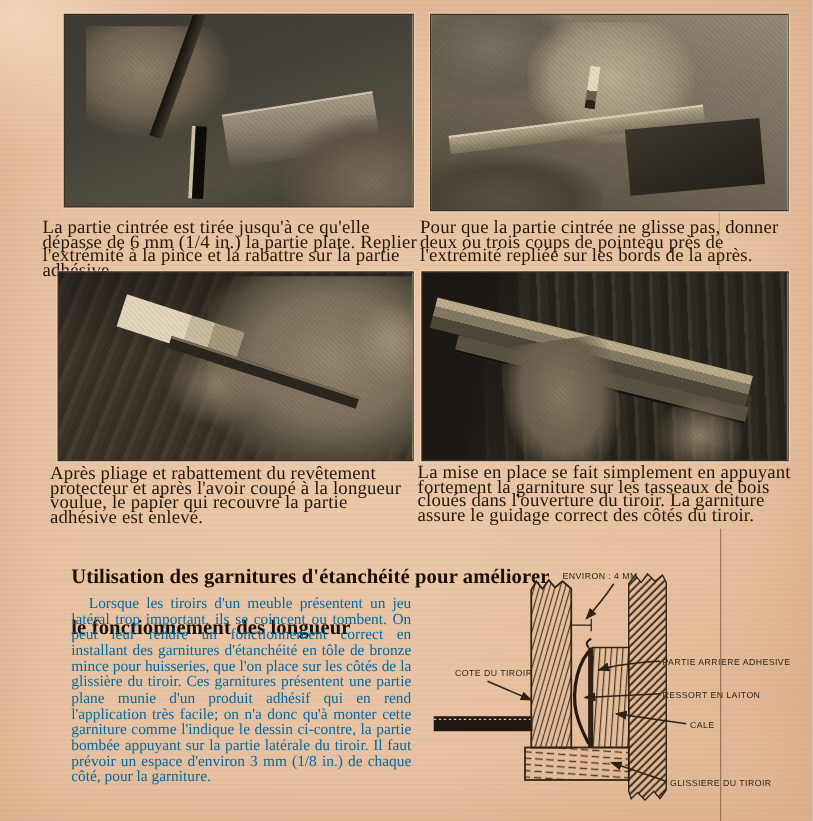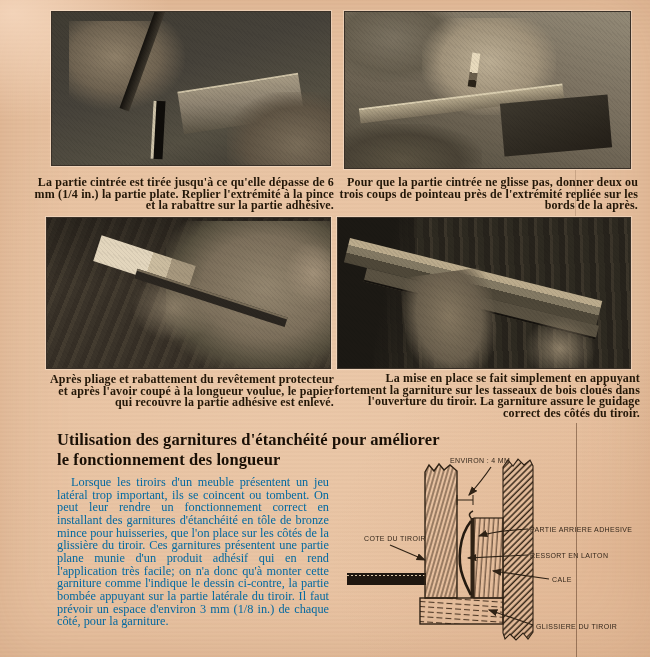--- a/index.html
+++ b/index.html
@@ -18,28 +18,28 @@
       repeating-linear-gradient(0deg, rgba(120,80,50,.03) 0 2px, transparent 2px 4px);
   }
   .photo{
     position:absolute;overflow:hidden;z-index:2;
     box-shadow:0 0 0 1px #3a3128, 0 0 0 2px rgba(255,244,228,.35);
   }
   .photo .shape{position:absolute;}
   .grain-overlay{position:absolute;inset:0;background:repeating-linear-gradient(47deg, rgba(0,0,0,.06) 0 1px, transparent 1px 3px);}
   .caption{
     position:absolute;z-index:2;
-    font-weight:700;font-size:12px;line-height:11.6px;text-align:right;
+    font-weight:400;font-size:15px;line-height:11.6px;text-align:left;
     color:#231708;letter-spacing:.15px;
   }
   .headline{
     position:absolute;left:57px;top:430px;width:470px;z-index:2;margin:0;
     font-weight:700;font-size:16.5px;line-height:20px;color:#1a1006;letter-spacing:.1px;
   }
-  .headline div{white-space:nowrap;}
+  .headline div{white-space:nowrap;margin-top:21px;}
   .bodytext{
     position:absolute;left:57px;top:476px;width:272px;z-index:2;
     font-size:12.3px;line-height:12.65px;text-align:justify;color:#0369a1;
   }
   .bodytext p{margin:0;text-indent:14px;}
   .rule-v{position:absolute;width:1px;background:rgba(95,62,40,.55);z-index:1;}
   .diagram{position:absolute;left:340px;top:448px;width:300px;height:209px;z-index:2;}
   svg text{font-family:"Liberation Sans", sans-serif;font-size:7px;letter-spacing:.35px;fill:#33261a;}
 </style>
 </head>

